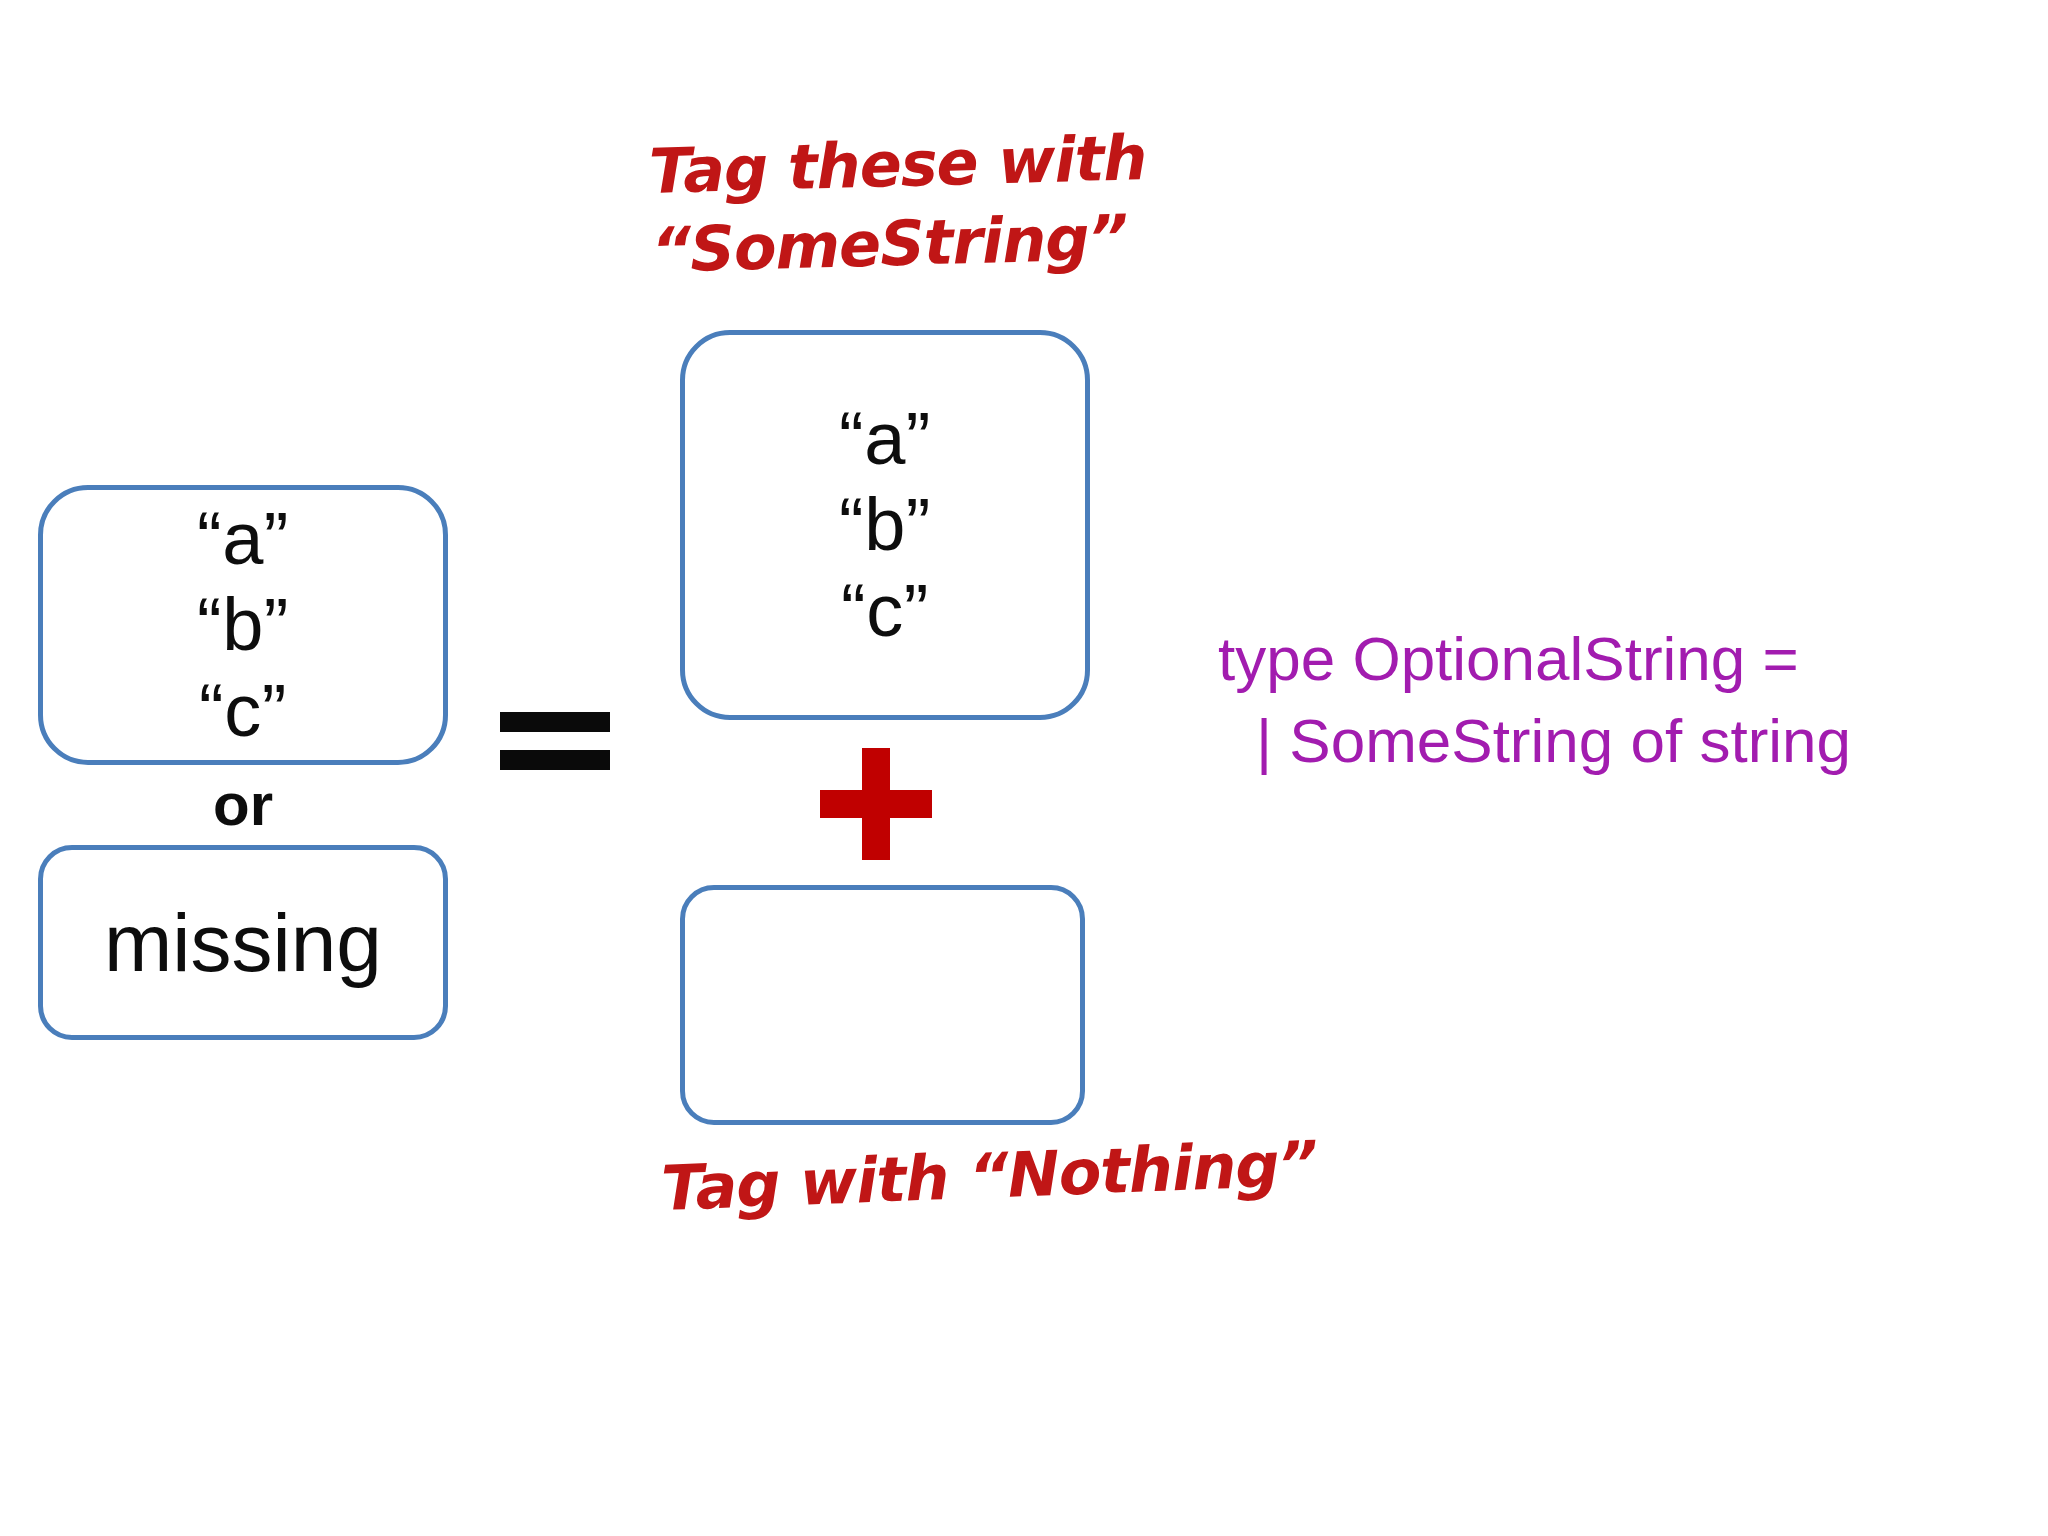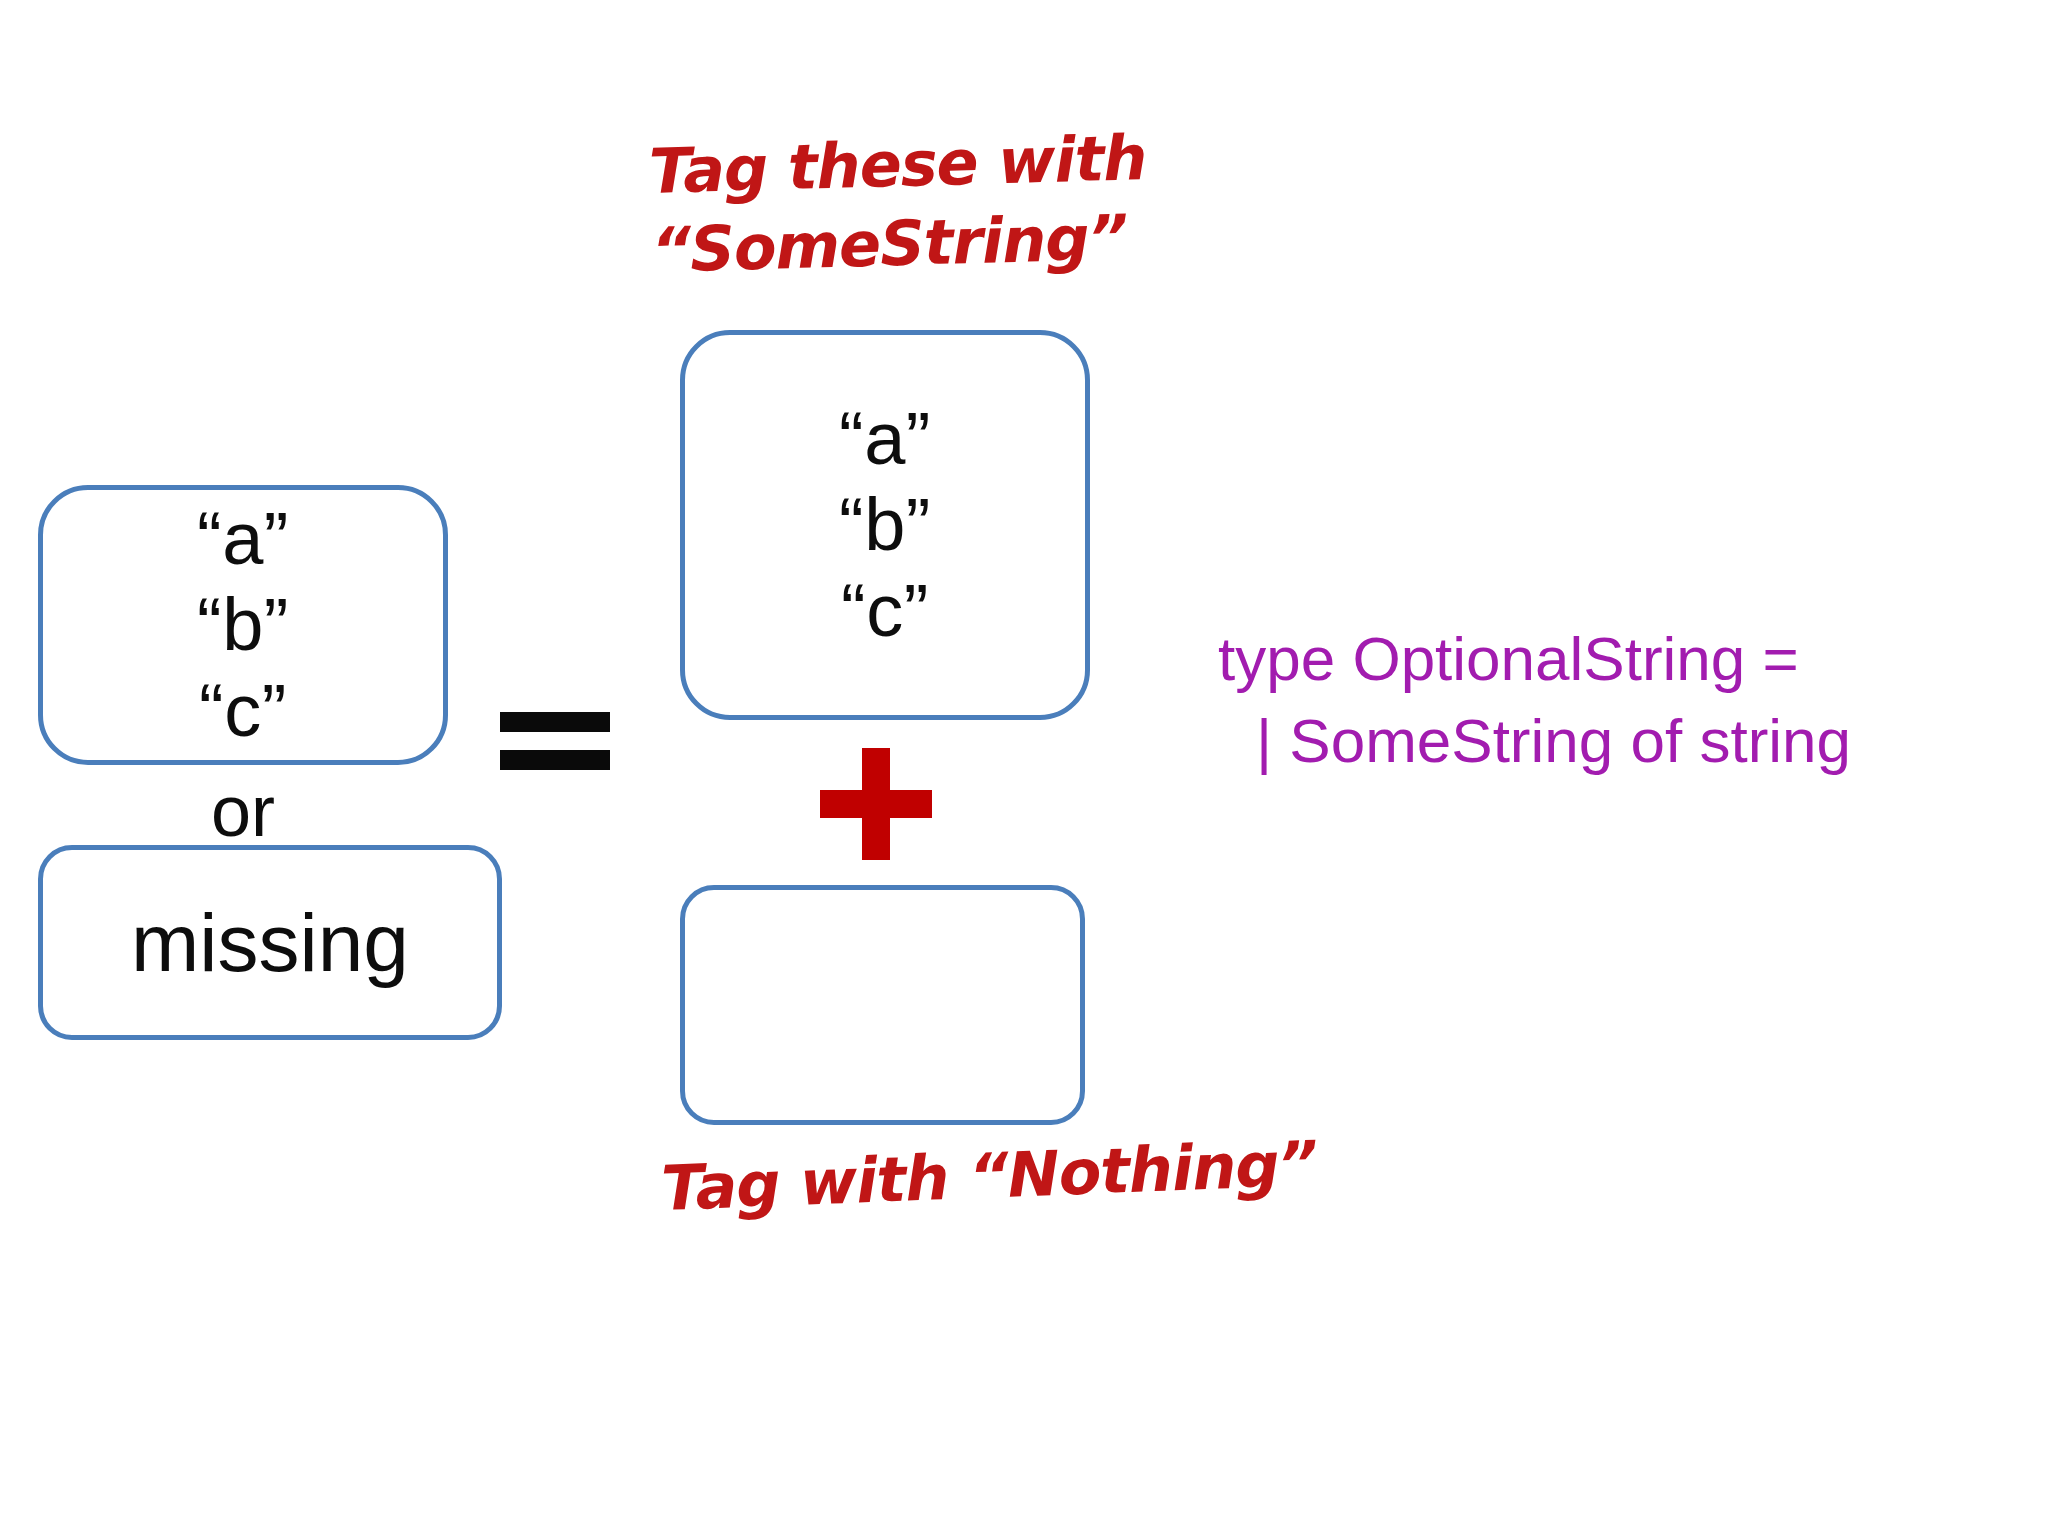--- a/index.html
+++ b/index.html
@@ -51,24 +51,25 @@
 
   
   .word {
     position: absolute;
     font-family: "Liberation Sans", sans-serif;
     color: #0d0d0d;
     white-space: nowrap;
     text-align: center;
   }
   #or-label {
-    font-size: 72px;
+    font-size: 60px;
     left: 38px;
     width: 410px;
     top: 770px;
+    font-weight: bold;
   }
   .missing-text {
     font-size: 82px;
     color: #0d0d0d;
     white-space: nowrap;
   }
 
   
   #equals-sign {
     position: absolute;
@@ -159,21 +160,21 @@
   <div class="box tall" id="left-values-box" style="left:38px; top:485px; width:410px; height:280px;">
     <div class="value-stack">
       <span class="value">“a”</span>
       <span class="value">“b”</span>
       <span class="value">“c”</span>
     </div>
   </div>
 
   <div class="word" id="or-label">or</div>
 
-  <div class="box short" id="left-missing-box" style="left:38px; top:845px; width:464px; height:195px;">
+  <div class="box short" id="left-missing-box" style="left:38px; top:845px; width:410px; height:195px;">
     <span class="missing-text">missing</span>
   </div>
 
   <div id="equals-sign">
     <i class="bar-top"></i>
     <i class="bar-bottom"></i>
   </div>
 
   <div class="annotation" id="annotation-top">
     <div>Tag these with</div>

